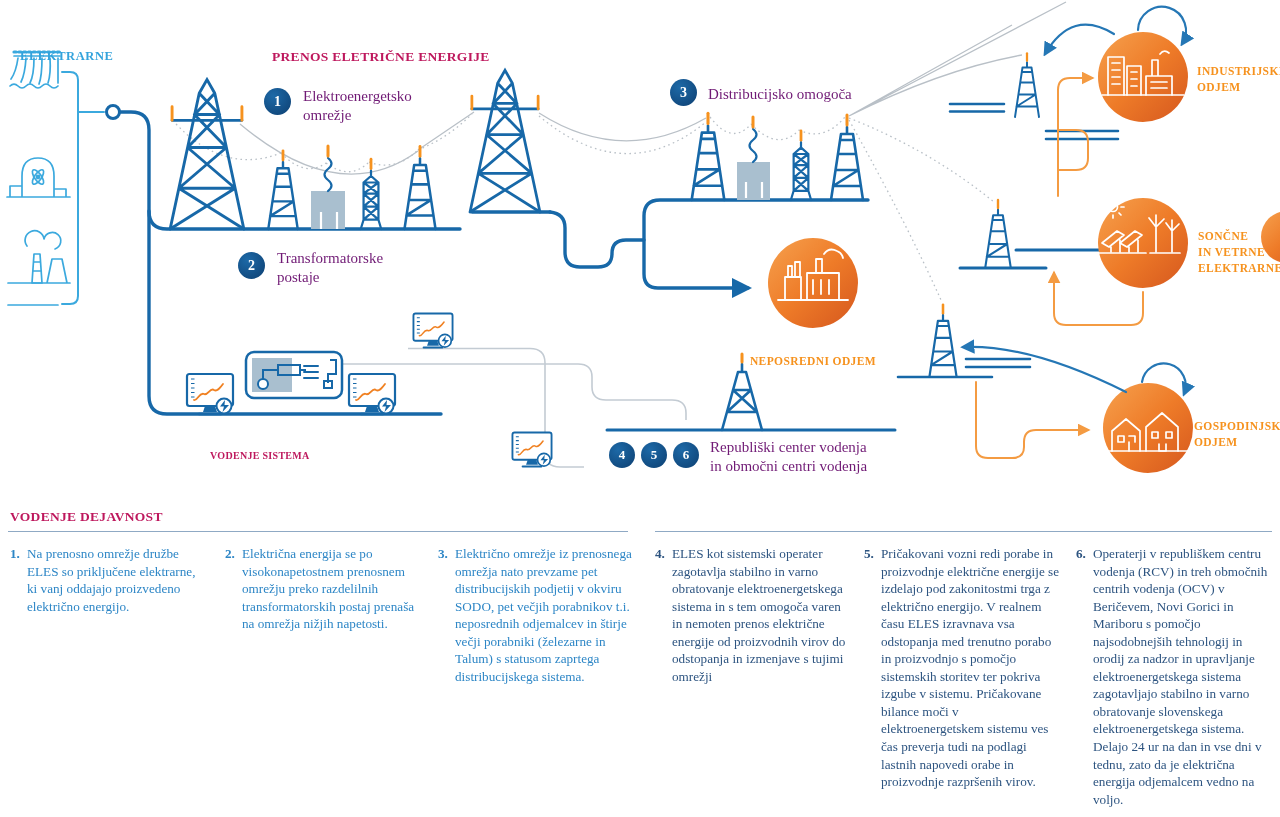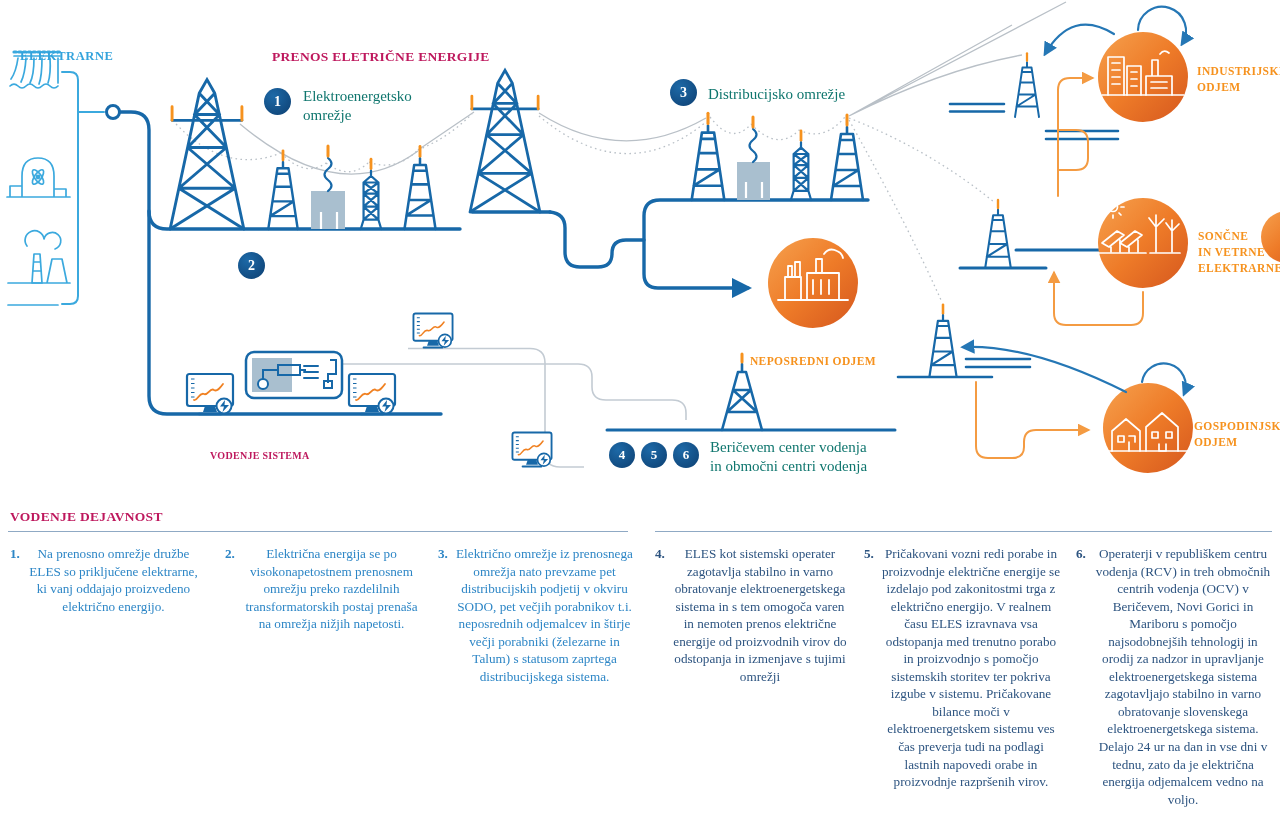--- a/index.html
+++ b/index.html
@@ -2,30 +2,30 @@
 <html><head>
 <meta charset="utf-8">
 <style>
   html,body{margin:0;padding:0;background:#fff;}
   #stage{position:relative;width:1280px;height:817px;background:#fff;overflow:hidden;
          font-family:Liberation Serif, serif;padding-left:12px;}
   #art{position:absolute;left:0;top:0;}
   .lbl{position:absolute;white-space:pre-line;}
   .cap{font-weight:bold;letter-spacing:.6px;font-size:12.5px;}
   .title{font-weight:bold;font-size:13.5px;color:#be185d;letter-spacing:.3px;}
-  .itemlbl{font-size:15px;line-height:1.25;color:#0f766e;}
+  .itemlbl{font-size:15px;line-height:1.25;color:#701a75;}
   .badge{position:absolute;width:27px;height:27px;border-radius:50%;
          background:radial-gradient(circle at 35% 30%,#1d69a7,#0d3f71);
          color:#fff;font-weight:bold;font-size:14px;display:flex;align-items:center;justify-content:center;}
   .badge.sm{width:26px;height:26px;font-size:13px;}
   .orglbl{font-size:11.5px;line-height:1.4;font-weight:bold;color:#F6921E;letter-spacing:.4px;}
   .secRule{position:absolute;height:1px;background:#8FA9C4;}
   .col{position:absolute;font-size:13.2px;line-height:1.33;}
   .col .num{position:absolute;left:0;top:0;font-weight:bold;}
-  .col .txt{display:block;padding-left:17px;text-align:center;}
+  .col .txt{display:block;padding-left:17px;}
   .c-blue{color:#2D86C6;}
   .c-navy{color:#2D5480;}
 </style>
 </head>
 <body>
 
 <div id="stage">
 
 <svg id="art" width="1280" height="505" viewBox="0 0 1280 505">
   <defs>
@@ -210,28 +210,30 @@
 </svg>
 
 <div class="lbl cap" style="left:20px;top:49px;color:#33A3DC;">ELEKTRARNE</div>
 <div class="lbl title" style="left:272px;top:49px;">PRENOS ELETRIČNE ENERGIJE</div>
 
 <div class="badge" style="left:264px;top:88px;">1</div>
 <div class="lbl itemlbl" style="left:303px;top:87px;">Elektroenergetsko
 omrežje</div>
 
 <div class="badge" style="left:238px;top:252px;">2</div>
+<div class="lbl itemlbl" style="left:277px;top:249px;">Transformatorske
+postaje</div>
 
 <div class="badge" style="left:670px;top:79px;">3</div>
-<div class="lbl itemlbl" style="left:708px;top:85px;">Distribucijsko omrežje</div>
+<div class="lbl itemlbl" style="left:708px;top:85px;">Distribucijsko omogoča</div>
 
 <div class="badge sm" style="left:609px;top:442px;">4</div>
 <div class="badge sm" style="left:641px;top:442px;">5</div>
 <div class="badge sm" style="left:673px;top:442px;">6</div>
-<div class="lbl itemlbl" style="left:710px;top:438px;">Beričevem center vodenja
+<div class="lbl itemlbl" style="left:710px;top:438px;">Republiški center vodenja
 in območni centri vodenja</div>
 
 <div class="lbl title" style="left:210px;top:450px;font-size:10px;">VODENJE SISTEMA</div>
 
 <div class="lbl orglbl" style="left:733px;top:333px;width:160px;text-align:center;margin-top:20px;">NEPOSREDNI ODJEM</div>
 <div class="lbl orglbl" style="left:1197px;top:63px;">INDUSTRIJSKI
 ODJEM</div>
 <div class="lbl orglbl" style="left:1198px;top:228px;">SONČNE
 IN VETRNE
 ELEKTRARNE</div>

